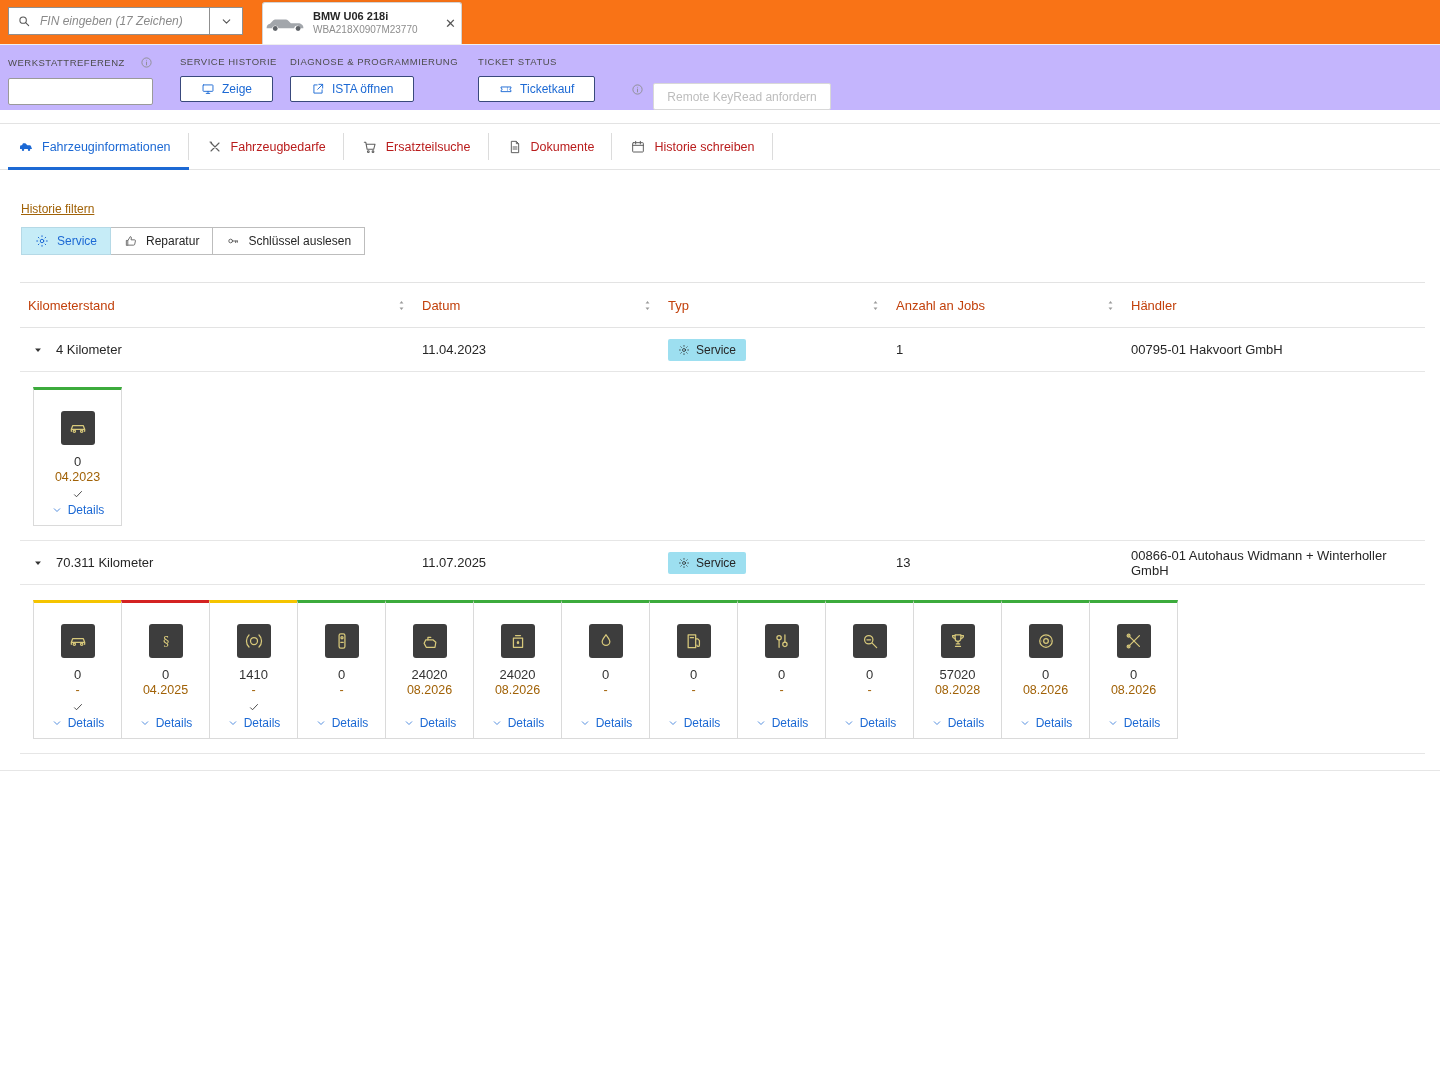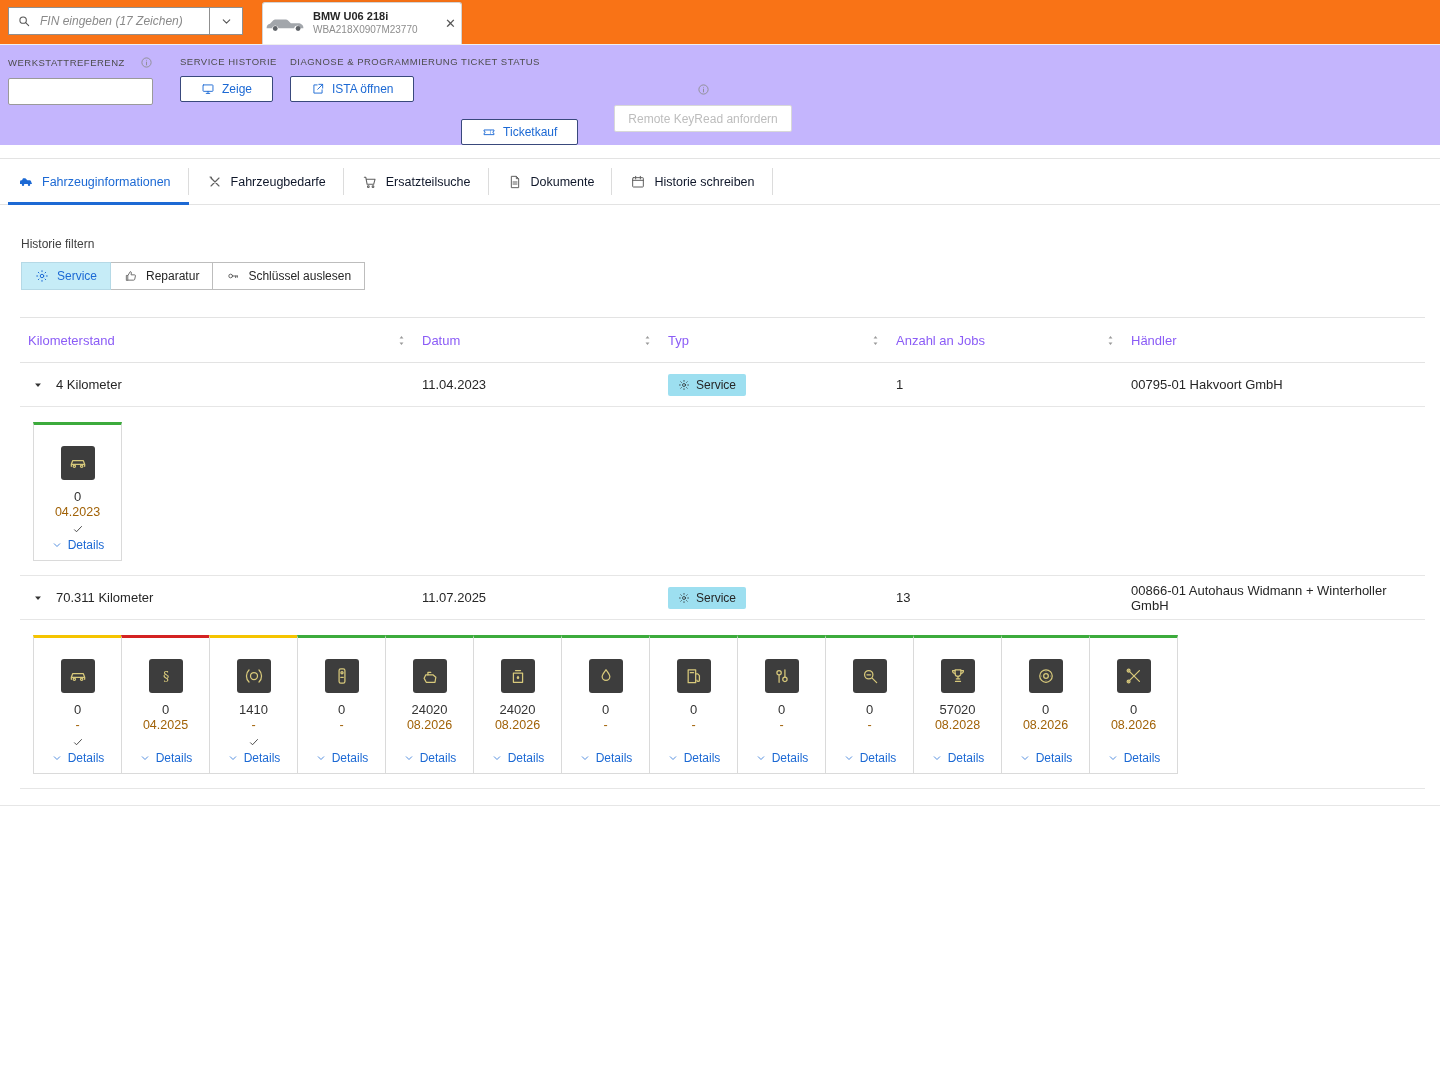--- a/index.html
+++ b/index.html
@@ -25,51 +25,51 @@
   .vclose{margin-left:auto;color:#555;font-size:13px;cursor:pointer;padding:2px 3px;}
 
   
   .actionbar{display:flex;align-items:flex-start;padding:11px 0 0 8px;background:#c4b5fd;}
   .agroup{display:flex;flex-direction:column;}
   .alabel{font-size:9.5px;letter-spacing:.5px;color:#4d4d4d;margin-bottom:9px;display:flex;align-items:center;white-space:nowrap;}
   .g1{width:145px;}
   .g1 .alabel{justify-content:space-between;}
   .g2{margin-left:27px;}
   .g3{margin-left:13px;}
-  .g4{margin-left:3px;gap:43px;}
+  .g4{margin-left:20px;}
   .txtinput{width:145px;height:27px;border:1px solid #9a9a9a;box-sizing:border-box;font-size:12px;padding:0 7px;font-family:inherit;outline:none;border-radius:2px;}
   .actbtn{height:26px;display:inline-flex;align-items:center;gap:7px;padding:0 20px;background:#fff;border:1px solid #39497c;border-radius:2px;color:#1c69d4;font-size:12px;font-family:inherit;cursor:pointer;align-self:flex-start;}
-  .remotewrap{margin-left:36px;display:flex;align-items:center;gap:9px;margin-top:27px;flex-direction:column;}
+  .remotewrap{margin-left:36px;display:flex;align-items:flex-start;gap:9px;margin-top:27px;}
   .infoicon{color:#8a8a8a;}
   .remotebtn{height:27px;display:inline-flex;align-items:center;padding:0 13px;border:1px solid #d8d8d8;border-radius:2px;color:#bdbdbd;font-size:12px;background:#fff;cursor:default;}
   .hr1{border:none;border-top:1px solid #e3e3e3;margin:13px 0 0 0;}
 
   
   .tabnav{display:flex;height:45px;padding-left:8px;border-bottom:1px solid #e3e3e3;background:#fff;}
-  .tab{position:relative;display:flex;align-items:center;gap:8px;padding:0 18px;font-size:12.5px;color:#0f172a;cursor:pointer;white-space:nowrap;}
+  .tab{position:relative;display:flex;align-items:center;gap:8px;padding:0 18px;font-size:12.5px;color:#b91c1c;cursor:pointer;white-space:nowrap;}
   .tab:first-child{padding-left:10px;}
   .tab::after{content:'';position:absolute;right:0;top:9px;bottom:9px;width:1px;background:#dcdcdc;}
   .tab .icon{color:#5f5f5f;}
   .tab.active{color:#1c69d4;}
   .tab.active .icon{color:#1c69d4;}
   .tab.active::before{content:'';position:absolute;left:0;right:0;bottom:-1px;height:3px;background:#1c69d4;}
 
   
-  .filtertitle{margin:32px 0 0 21px;font-size:12px;color:#404040;}
+  .filtertitle{margin:32px 0 0 21px;font-size:12px;color:#a16207;text-decoration:underline;}
   .filterrow{display:flex;margin:11px 0 0 21px;}
   .fbtn{height:28px;display:flex;align-items:center;gap:8px;padding:0 13px;border:1px solid #bdbdbd;background:#fff;color:#262626;font-size:12px;font-family:inherit;margin-left:-1px;cursor:pointer;box-sizing:border-box;}
   .fbtn:first-child{margin-left:0;}
   .fbtn .icon{color:#5f5f5f;}
   .fbtn.active{background:#c6ecf7;color:#1c69d4;position:relative;z-index:1;border-color:#b5d9e6;}
   .fbtn.active .icon{color:#1c69d4;}
 
   
   .htable{margin:27px 15px 0 20px;border-top:1px solid #e3e3e3;}
   .thead{display:grid;grid-template-columns:402px 246px 228px 235px 1fr;height:44px;align-items:center;border-bottom:1px solid #e3e3e3;}
-  .th{display:flex;align-items:center;justify-content:space-between;padding-right:14px;font-size:13px;color:#8b5cf6;}
+  .th{display:flex;align-items:center;justify-content:space-between;padding-right:14px;font-size:13px;color:#c2410c;}
   .th:first-child{padding-left:8px;}
   .sorticon{color:#9a9a9a;cursor:pointer;}
   .trow{display:grid;grid-template-columns:36px 366px 246px 228px 235px 1fr;height:43px;align-items:center;border-bottom:1px solid #e6e6e6;font-size:13px;color:#262626;}
   .caretcell{display:flex;justify-content:center;}
   .caret{color:#333;cursor:pointer;display:flex;}
   .badge{display:inline-flex;align-items:center;gap:6px;background:#9ddff0;color:#262626;font-size:12px;padding:4px 10px;border-radius:2px;}
   .badge .icon{color:#262626;}
 
   .cardstrip{display:flex;padding:15px 0 14px 13px;border-bottom:1px solid #e6e6e6;}
   .card{width:89px;min-height:132px;box-sizing:border-box;background:#fff;border:1px solid #dadada;border-top:3px solid #3cab3c;display:flex;flex-direction:column;align-items:center;margin-left:-1px;padding-bottom:8px;}

